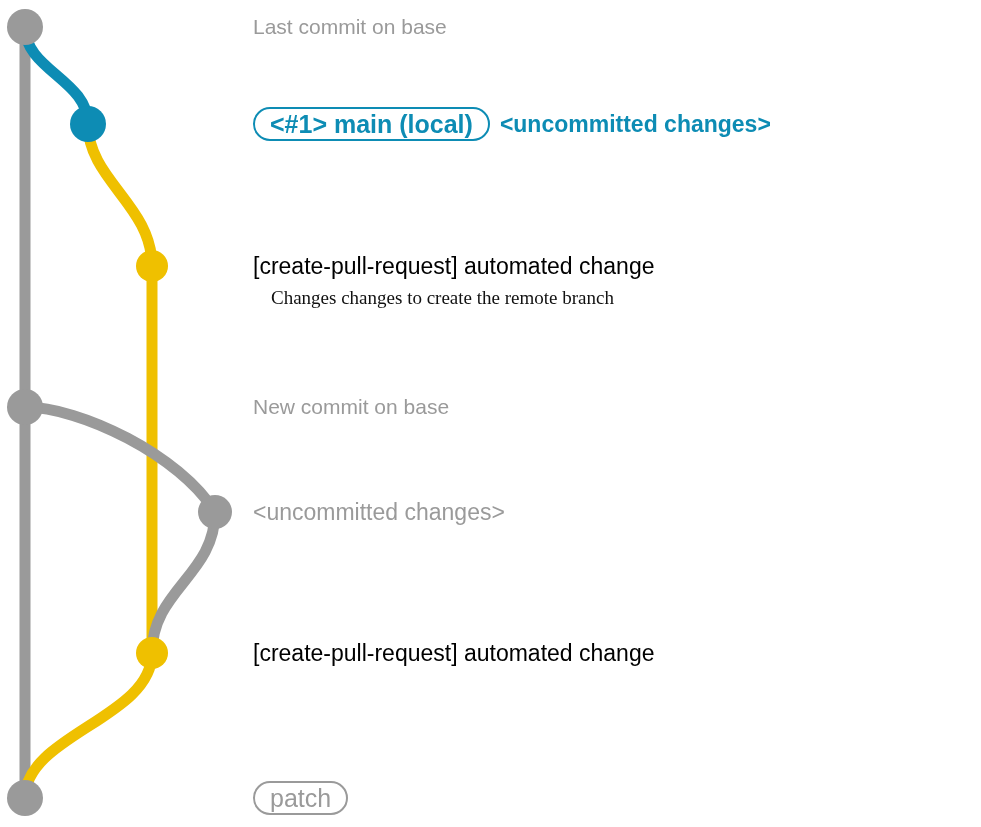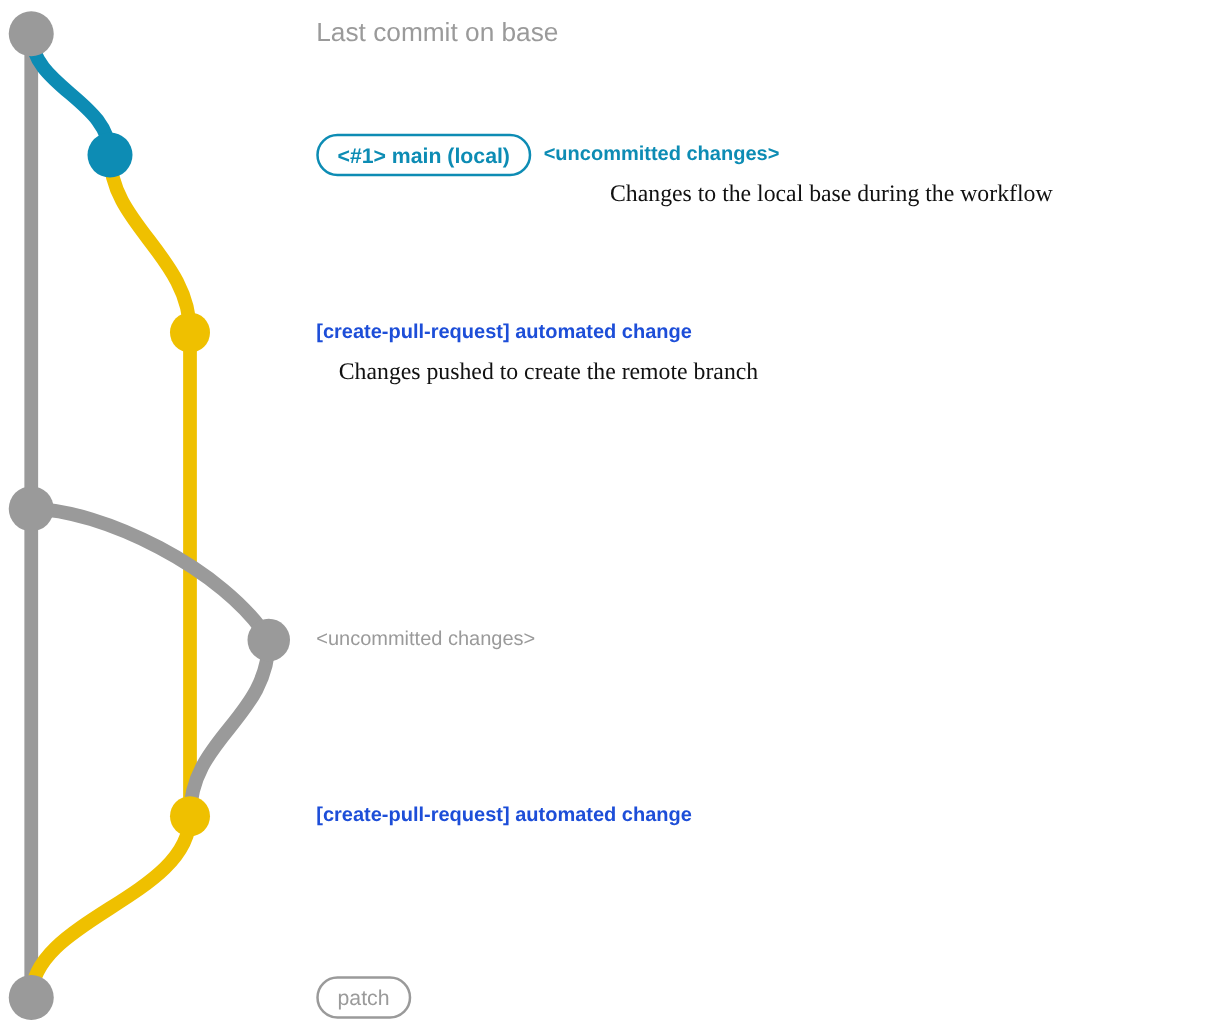--- a/index.html
+++ b/index.html
@@ -50,38 +50,38 @@
 
   .pill {
     display: inline-flex;
     align-items: center;
     justify-content: center;
     border: 2px solid #9a9a9a;
     border-radius: 17px;
     height: 34px;
     padding: 0 15px;
     box-sizing: border-box;
-    font-size: 17px;
+    font-size: 25px;
     line-height: 1;
     color: #9a9a9a;
     white-space: nowrap;
     background: #ffffff;
   }
   .pill.blue  { border-color: #0d8cb4; color: #0d8cb4; font-weight: bold; }
   .pill.gold  { border-color: #efc000; color: #efc000; font-weight: bold; }
   .pill.gray-bold { font-weight: normal; }
 
   .subject {
-    font-size: 16px;
+    font-size: 23px;
     line-height: 1;
     white-space: nowrap;
     color: #9a9a9a;
   }
   .subject.blue { color: #0d8cb4; font-weight: bold; }
-  .subject.gold { color: #1d4ed8; font-weight: bold; }
+  .subject.gold { color: #000000; font-weight: normal; }
   .subject.gray { color: #9a9a9a; font-weight: normal; }
 
   
   .headline {
     font-size: 21px;
     color: #9a9a9a;
     white-space: nowrap;
     line-height: 34px;
     height: 34px;
   }
@@ -134,30 +134,34 @@
     <div class="row-head">
       <span class="headline">Last commit on base</span>
     </div>
   </div>
 
   <div class="row" style="top:107px">
     <div class="row-head">
       <span class="pill blue">&lt;#1&gt; main (local)</span>
       <span class="subject blue">&lt;uncommitted changes&gt;</span>
     </div>
-    <div class="note" style="margin-left:235px">Changes to the local base during the workflow</div>
   </div>
 
   <div class="row" style="top:249px">
     <div class="row-head">
       <span class="subject gold">[create-pull-request] automated change</span>
     </div>
-    <div class="note" style="margin-left:18px">Changes pushed to create the remote branch</div>
+    <div class="note" style="margin-left:18px">Changes changes to create the remote branch</div>
   </div>
 
+  <div class="row" style="top:390px">
+    <div class="row-head">
+      <span class="headline">New commit on base</span>
+    </div>
+  </div>
 
   <div class="row" style="top:495px">
     <div class="row-head">
       <span class="subject gray">&lt;uncommitted changes&gt;</span>
     </div>
   </div>
 
   <div class="row" style="top:636px">
     <div class="row-head">
       <span class="subject gold">[create-pull-request] automated change</span>

